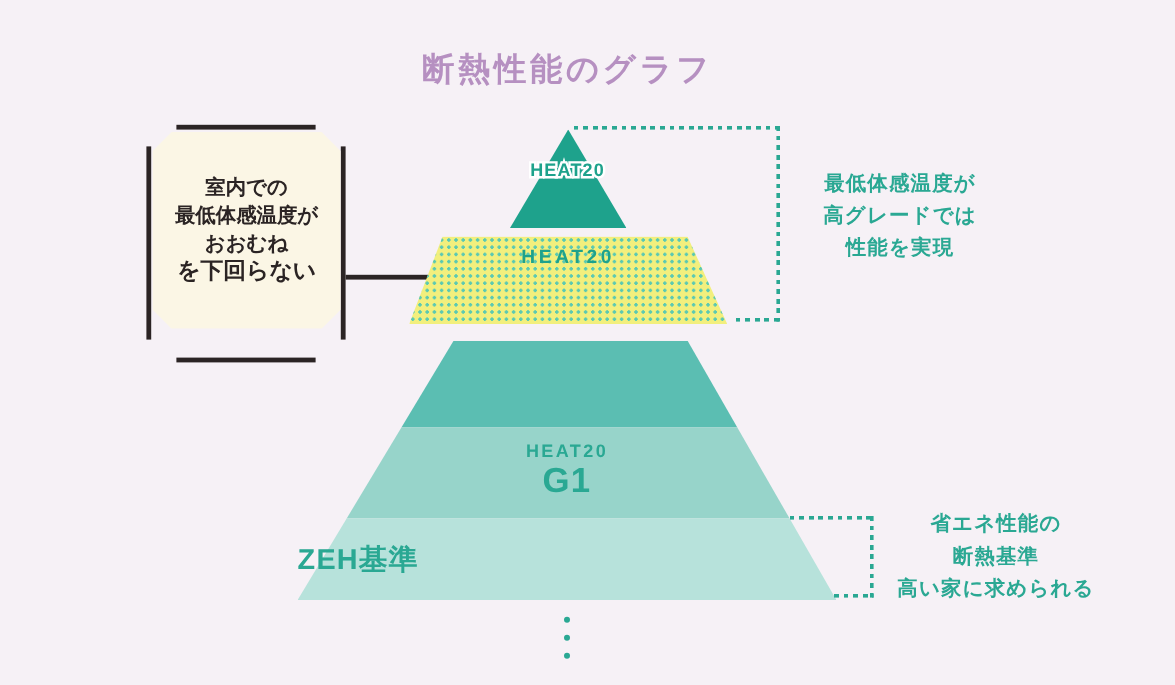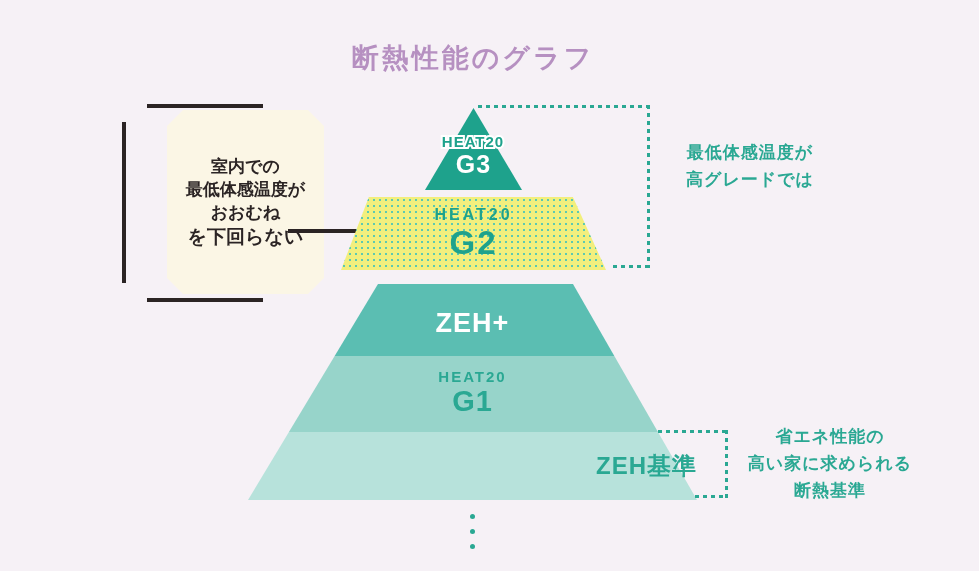--- a/index.html
+++ b/index.html
@@ -23,25 +23,25 @@
     overflow:hidden;
   }
   
   .title{
     position:absolute;left:173px;top:40px;width:600px;
     text-align:center;font-size:27px;font-weight:bold;
     letter-spacing:3px;color:var(--title-purple);
   }
   
   .callout{
-    position:absolute;left:127px;top:110px;width:157px;height:184px;
+    position:absolute;left:127px;top:110px;width:157px;height:164px;
     background:var(--cream);
     clip-path:polygon(16px 0,calc(100% - 16px) 0,100% 16px,100% calc(100% - 16px),calc(100% - 16px) 100%,16px 100%,0 calc(100% - 16px),0 16px);
     display:flex;flex-direction:column;align-items:center;justify-content:center;
-    text-align:center;color:var(--ink);margin-left:40px;
+    text-align:center;color:var(--ink);
   }
   .callout .small-line{font-size:17px;font-weight:bold;line-height:23px;}
   .callout .temp{line-height:54px;margin:2px 0;color:var(--title-purple);font-weight:bold;}
   .callout .temp-value{font-size:48px;}
   .callout .temp-unit{font-size:28px;}
   .callout .last-line{font-size:19px;font-weight:bold;line-height:26px;}
   .frame-line{position:absolute;background:var(--ink);}
   .frame-top   {left:147px;top:104px;width:116px;height:4px;}
   .frame-bottom{left:147px;top:298px;width:116px;height:4px;}
   .frame-left  {left:122px;top:122px;width:4px;height:161px;}
@@ -93,21 +93,21 @@
   }
   .g1-small{
     position:absolute;left:248px;top:368px;width:449px;text-align:center;
     font-size:15px;font-weight:bold;letter-spacing:2px;color:var(--teal-accent);
   }
   .g1-large{
     position:absolute;left:248px;top:385px;width:449px;text-align:center;
     font-size:29px;font-weight:bold;letter-spacing:1px;color:var(--teal-accent);
   }
   .zeh-std-label{
-    position:absolute;left:248px;top:450px;width:449px;text-align:right;
+    position:absolute;left:248px;top:450px;width:449px;text-align:left;
     font-size:24px;font-weight:bold;letter-spacing:1px;color:var(--teal-accent);
   }
   
   .dot-h{position:absolute;height:3px;
     background-image:repeating-linear-gradient(90deg,var(--teal-accent) 0 4px,transparent 4px 8px);}
   .dot-v{position:absolute;width:3px;
     background-image:repeating-linear-gradient(180deg,var(--teal-accent) 0 4px,transparent 4px 8px);}
   .br1-top{left:478px;top:105px;width:172px;}
   .br1-right{left:647px;top:105px;height:163px;}
   .br1-bottom{left:613px;top:265px;width:37px;}
@@ -146,52 +146,50 @@
     <div class="small-line">おおむね</div>
     <div class="last-line">を下回らない</div>
   </div>
 
   <div class="connector"></div>
 
   <div class="g3-triangle"></div>
   <svg class="g3-heat20-svg">
     <text x="60" y="19">HEAT20</text>
   </svg>
-  <div class="g3-large">G3</div>
 
   <div class="g2-trapezoid"></div>
   <div class="g2-small">HEAT20</div>
-  <div class="g2-large">G2</div>
 
   <div class="main-pyramid">
     <div class="band band-zeh-plus"></div>
     <div class="band band-g1"></div>
     <div class="band band-zeh-std"></div>
   </div>
-  <div class="zeh-plus-label">ZEH+</div>
   <div class="g1-small">HEAT20</div>
   <div class="g1-large">G1</div>
   <div class="zeh-std-label">ZEH基準</div>
 
   <div class="dot-h br1-top"></div>
   <div class="dot-v br1-right"></div>
   <div class="dot-h br1-bottom"></div>
 
   <div class="dot-h br2-top"></div>
   <div class="dot-v br2-right"></div>
   <div class="dot-h br2-bottom"></div>
 
   <div class="annotation annotation-top">
     <div>最低体感温度が</div>
     <div>高グレードでは</div>
+    <div>性能を実現</div>
   </div>
   <div class="annotation annotation-bottom">
     <div>省エネ性能の</div>
+    <div>断熱基準</div>
     <div>高い家に求められる</div>
-    <div>断熱基準</div>
   </div>
 
   <div class="ellipsis">
     <div class="dot"></div>
     <div class="dot"></div>
     <div class="dot"></div>
   </div>
 
 </div>
 

